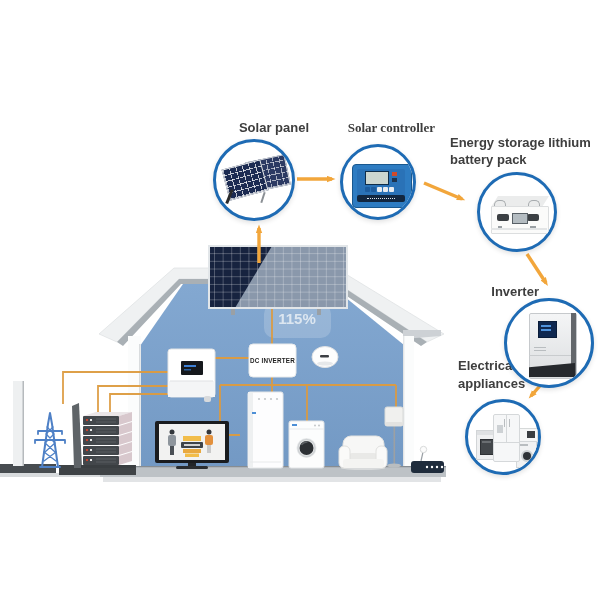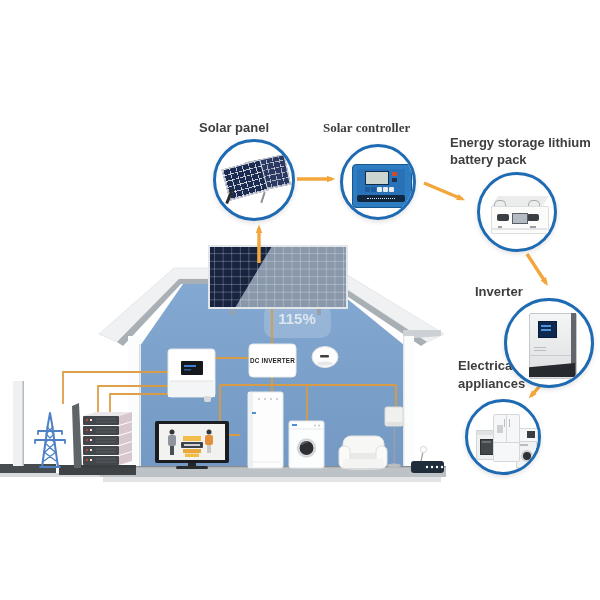--- a/index.html
+++ b/index.html
@@ -1,20 +1,20 @@
 <!DOCTYPE html>
 <html><head>
 <meta charset="utf-8">
 <style>
   html,body{margin:0;padding:0;background:#ffffff;}
   #stage{position:relative;width:600px;height:600px;background:#fff;overflow:hidden;
          font-family:"Liberation Sans",sans-serif;}
   #scene{position:absolute;left:0;top:0;}
   .lbl{position:absolute;font-weight:bold;font-size:13px;line-height:17px;color:#3e3e3e;}
-  .lbl.center{text-align:left;}
+  .lbl.center{text-align:right;}
   .node-circle{position:absolute;border-radius:50%;background:#fff;border:3px solid #1e6bb4;
                box-sizing:border-box;overflow:hidden;box-shadow:0 2px 5px rgba(0,0,0,.12);}
   .abs{position:absolute;}
   .grid-dark{background-color:#1c2b52;background-image:
       repeating-linear-gradient(90deg,rgba(255,255,255,.75) 0 .8px,transparent .8px 6.5px),
       repeating-linear-gradient(0deg,rgba(255,255,255,.75) 0 .8px,transparent .8px 6px);
       border:1.5px solid #e9ebec;}
   .grid-mid{background-color:#2c3a63;background-image:
       repeating-linear-gradient(90deg,rgba(255,255,255,.6) 0 .8px,transparent .8px 6.5px),
       repeating-linear-gradient(0deg,rgba(255,255,255,.6) 0 .8px,transparent .8px 6px);
@@ -244,21 +244,21 @@
       <line x1="297" y1="179" x2="332" y2="179" marker-end="url(#ah)"></line>
       <line x1="424" y1="183" x2="462" y2="199" marker-end="url(#ah)"></line>
       <line x1="527" y1="254" x2="546" y2="283" marker-end="url(#ah)"></line>
       <line x1="546" y1="379" x2="531" y2="396" marker-end="url(#ah)"></line>
     </g>
   </svg>
 
   <div class="lbl center" style="left:199px;top:119px;width:110px;">Solar panel</div>
   <div class="lbl center" style="left:323px;top:119px;width:112px;font-family:Liberation Serif, serif;">Solar controller</div>
   <div class="lbl" style="left:450px;top:134px;width:152px;">Energy storage lithium battery pack</div>
-  <div class="lbl center" style="left:475px;top:283px;width:90px;">Inverter</div>
+  <div class="lbl center" style="left:449px;top:283px;width:90px;">Inverter</div>
   <div class="lbl" style="left:458px;top:357px;width:82px;line-height:18px;">Electrical appliances</div>
 
   <div class="node-circle" style="left:213px;top:139px;width:82px;height:82px;">
     <div class="abs" style="left:0;top:0;width:82px;height:82px;">
       <div class="abs grid-mid" style="left:32px;top:16px;width:38px;height:29px;transform:rotate(-12deg);"></div>
       <div class="abs grid-dark" style="left:9px;top:22px;width:38px;height:30px;transform:rotate(-15deg);"></div>
       <div class="abs" style="left:12px;top:47px;width:2.5px;height:15px;background:#2b2b2b;transform:rotate(22deg);"></div>
       <div class="abs" style="left:46px;top:50px;width:2px;height:11px;background:#8a8f94;transform:rotate(18deg);"></div>
     </div>
   </div>

